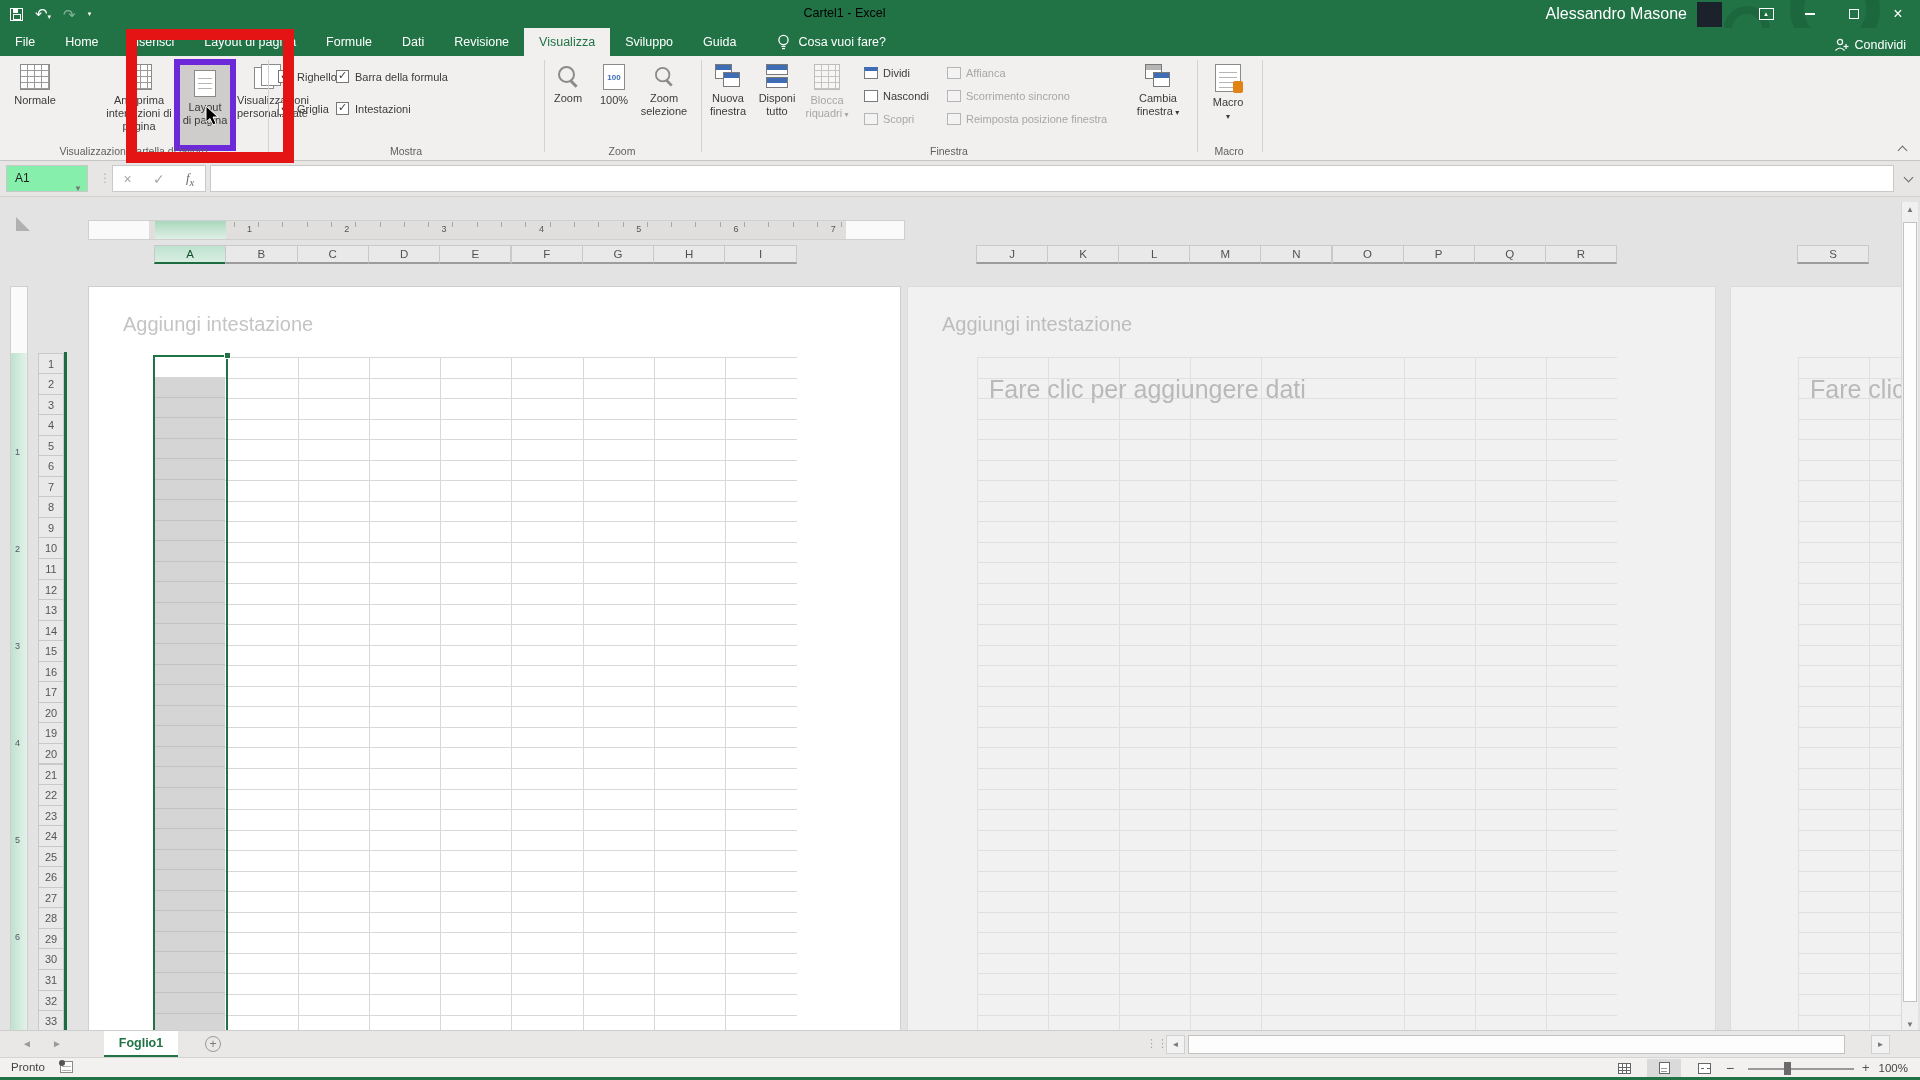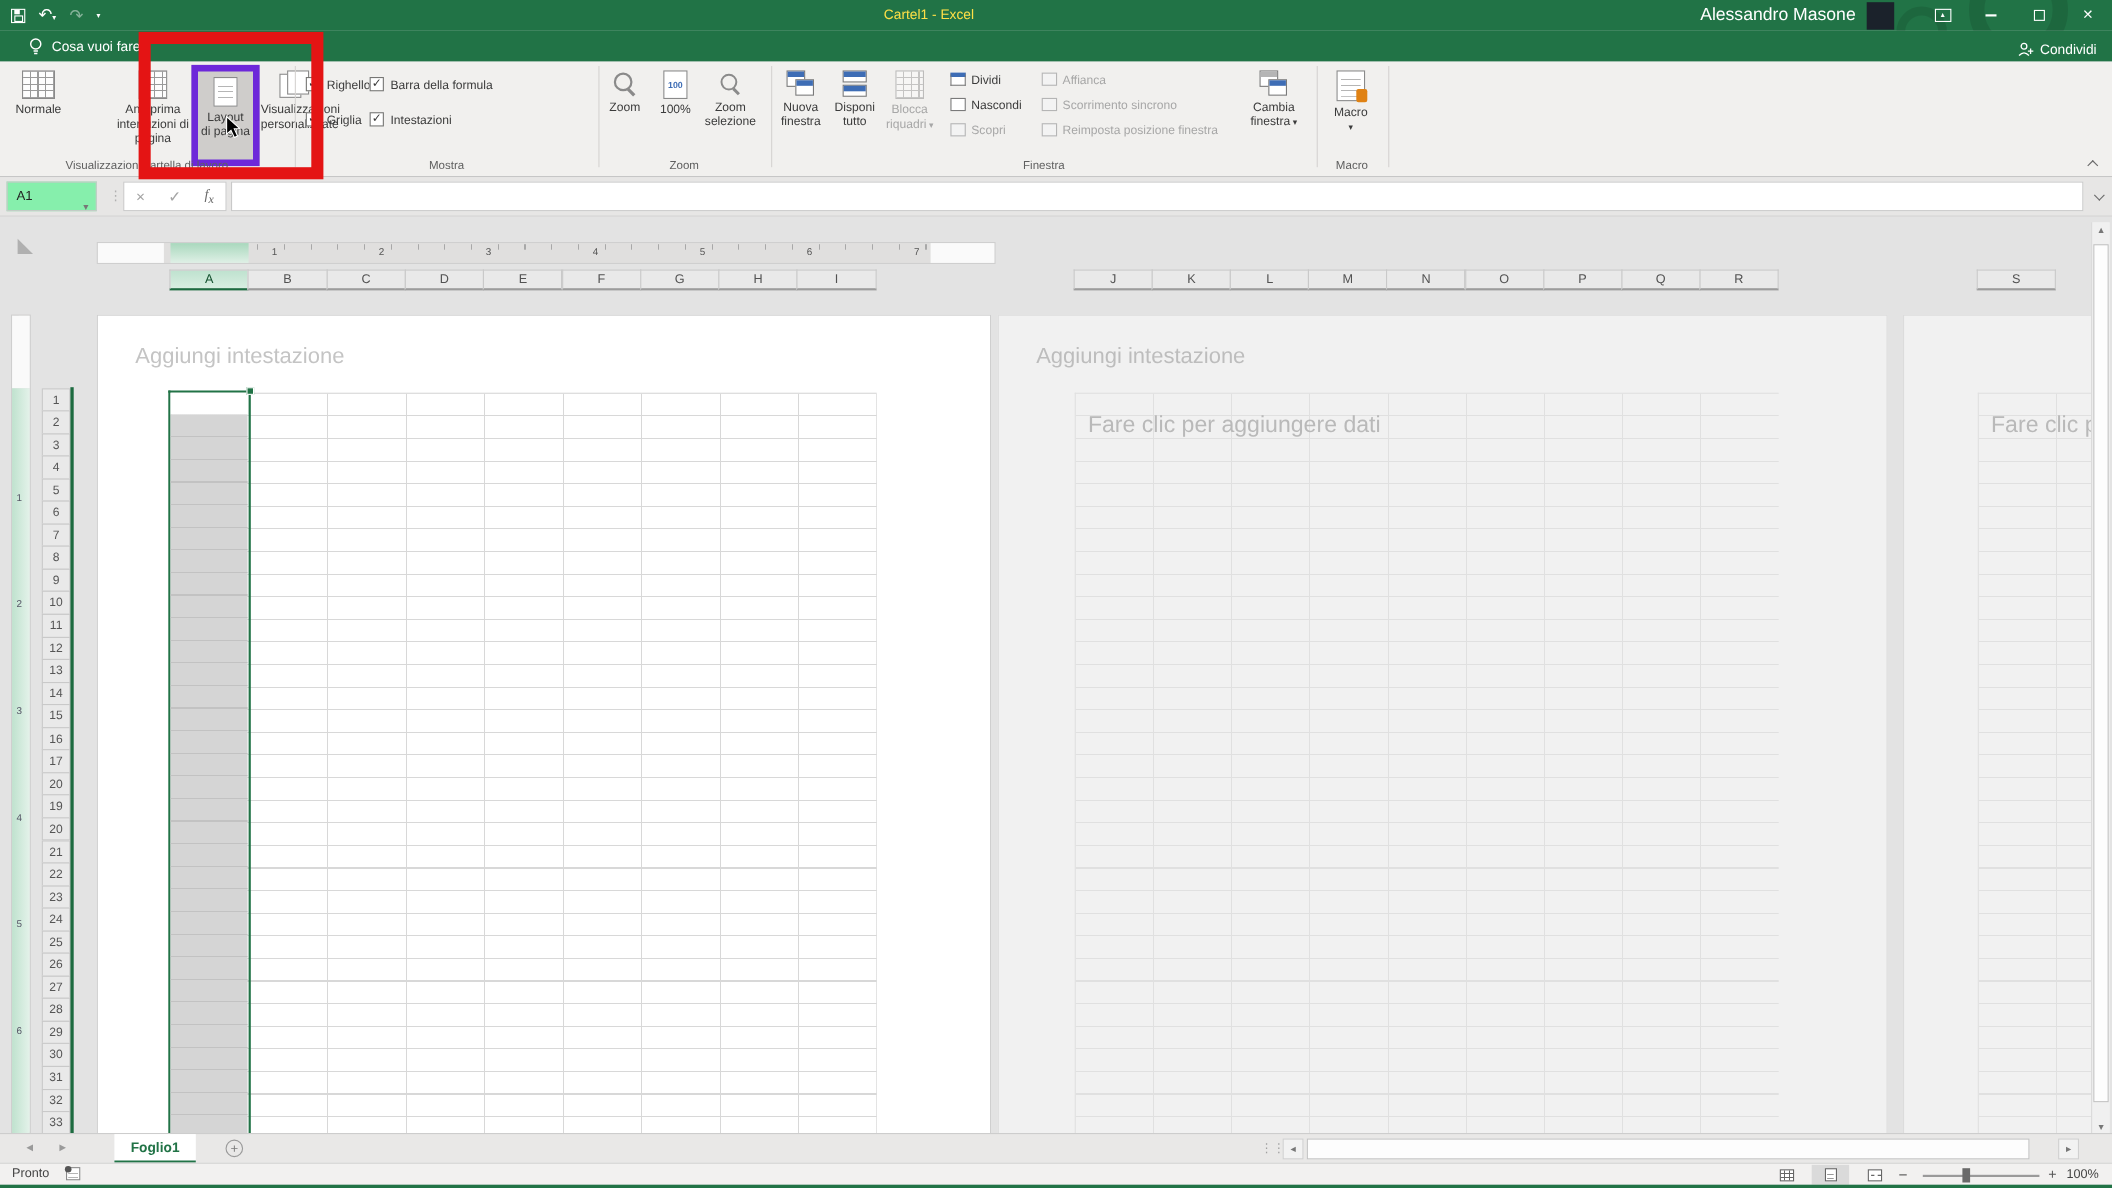--- a/index.html
+++ b/index.html
@@ -8,21 +8,21 @@
   
   #titlebar { position:absolute; left:0; top:0; width:1920px; height:28px; background:#217346; color:#fff; }
   #titlebar .deco { position:absolute; border:14px solid rgba(0,0,0,.10); border-radius:50%; }
   .qat { position:absolute; top:0; left:10px; height:28px; display:flex; align-items:center; gap:12px; color:#fff; }
   .save-ic { width:13px; height:13px; border:1.5px solid #fff; position:relative; }
   .save-ic:before { content:""; position:absolute; left:2px; top:0; width:5px; height:4px; background:#fff; }
   .save-ic:after { content:""; position:absolute; left:2px; bottom:0; width:6px; height:4px; border:1px solid #fff; }
   .undo { font-size:15px; line-height:1; }
   .dim { opacity:.45; }
   .qat .tiny { font-size:7px; }
-  #title-text { position:absolute; top:6px; left:0; width:1689px; text-align:center; font-size:12.5px; color:#fde047; }
+  #title-text { position:absolute; top:6px; left:0; width:1689px; text-align:center; font-size:12.5px; color:#000000; }
   #user-area { position:absolute; right:0; top:0; height:28px; display:flex; align-items:center; }
   #user-name { font-size:16px; margin-right:10px; }
   #avatar { width:25px; height:25px; background:#1b222b; margin-right:22px; }
   .winbtn { width:44px; height:28px; display:flex; align-items:center; justify-content:center; font-size:13px; color:#fff; }
   .ribbon-display-ic { width:15px; height:12px; border:1.2px solid #fff; position:relative; font-size:7px; text-align:center; line-height:10px; }
   .max-ic { width:10px; height:10px; border:1.2px solid #fff; }
   .min-ic { width:10px; height:1.5px; background:#fff; }
   
   #tabrow { position:absolute; left:0; top:28px; width:1920px; height:28px; background:#217346; display:flex; align-items:stretch; color:#fff; }
   .tab { padding:0 15px; font-size:12.5px; display:flex; align-items:center; }
@@ -104,21 +104,21 @@
   .page.gray .hdr-ph { color:#bdbdbd; }
   .grid1 { position:absolute; left:66px; top:70px; width:642px; height:690px; border-left:1px solid #d8d8d8; border-top:1px solid #d8d8d8;
       background-image: repeating-linear-gradient(to right, transparent 0 70.3px, #d8d8d8 70.3px 71.3px),
                         repeating-linear-gradient(to bottom, transparent 0 19.55px, #d8d8d8 19.55px 20.55px); }
   .grid2 { position:absolute; left:69px; top:70px; width:640px; height:690px; border-left:1px solid #e0e0e0; border-top:1px solid #e0e0e0;
       background-image: repeating-linear-gradient(to right, transparent 0 70.1px, #e0e0e0 70.1px 71.1px),
                         repeating-linear-gradient(to bottom, transparent 0 19.55px, #e0e0e0 19.55px 20.55px); }
   .grid3 { position:absolute; left:67px; top:70px; width:104px; height:690px; border-left:1px solid #e0e0e0; border-top:1px solid #e0e0e0;
       background-image: repeating-linear-gradient(to right, transparent 0 70.1px, #e0e0e0 70.1px 71.1px),
                         repeating-linear-gradient(to bottom, transparent 0 19.55px, #e0e0e0 19.55px 20.55px); }
-  .data-ph { position:absolute; font-size:21px; color:#b9b9b9; white-space:nowrap; overflow:hidden; }
+  .data-ph { position:absolute; font-size:25px; color:#b9b9b9; white-space:nowrap; overflow:hidden; }
   
   #colA { position:absolute; left:64px; top:68px; width:75px; height:692px; border-left:2.5px solid #217346; border-right:2.5px solid #217346; border-top:2.5px solid #217346; }
   #colA .a1 { position:absolute; left:0; top:0; width:70px; height:20px; background:#fff; }
   #colA .rest { position:absolute; left:0; top:20px; width:70px; height:672px; background:#d5d5d5;
       background-image: repeating-linear-gradient(to bottom, transparent 0 19.55px, #c2c2c2 19.55px 20.55px); }
   #fill-handle { position:absolute; right:-5px; top:-5px; width:7px; height:7px; background:#217346; border:1px solid #fff; }
   
   #vscroll { position:absolute; left:1901px; top:202px; width:17px; height:832px; background:#f0f0f0; border-left:1px solid #d9d9d9; }
   #vscroll .arr { position:absolute; left:0; width:100%; text-align:center; font-size:8px; color:#777; }
   #vscroll .thumb { position:absolute; left:1px; top:20px; width:14px; height:780px; background:#fdfdfd; border:1px solid #c2c2c2; }
@@ -178,20 +178,32 @@
         <span class="min-ic"></span>
       </span>
     <span class="winbtn">
         <span class="max-ic"></span>
       </span>
     <span class="winbtn" style="font-size:16px;">×</span>
   </div>
 </div>
 
 <div id="tabrow">
+  <div id="tabs-container" style="display:flex;">
+      <div class="tab">File</div>
+      <div class="tab">Home</div>
+      <div class="tab">Inserisci</div>
+      <div class="tab">Layout di pagina</div>
+      <div class="tab">Formule</div>
+      <div class="tab">Dati</div>
+      <div class="tab">Revisione</div>
+      <div class="tab selected">Visualizza</div>
+      <div class="tab">Sviluppo</div>
+      <div class="tab">Guida</div>
+    </div>
   <div id="tellme">
     <svg width="13" height="16" viewBox="0 0 13 16">
       <circle cx="6.5" cy="6" r="4.6" fill="none" stroke="#fff" stroke-width="1.3"></circle>
       <line x1="4.5" y1="12.4" x2="8.5" y2="12.4" stroke="#fff" stroke-width="1.3"></line>
       <line x1="5" y1="14.6" x2="8" y2="14.6" stroke="#fff" stroke-width="1.3"></line>
     </svg>
     <span>Cosa vuoi fare?</span>
   </div>
 </div>
 <div id="share">

